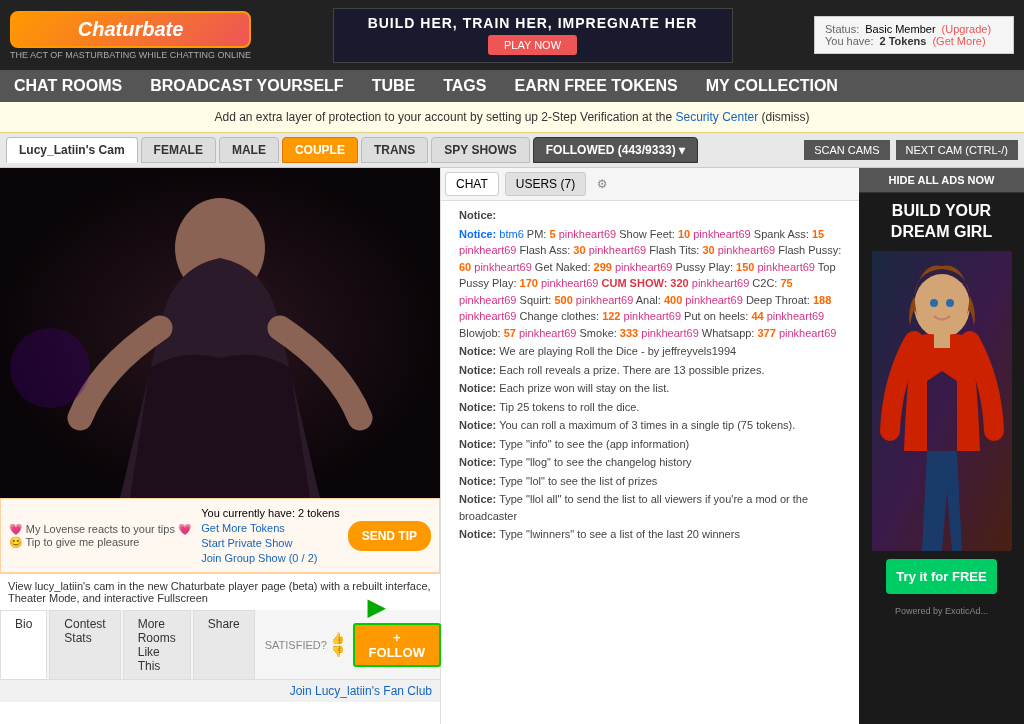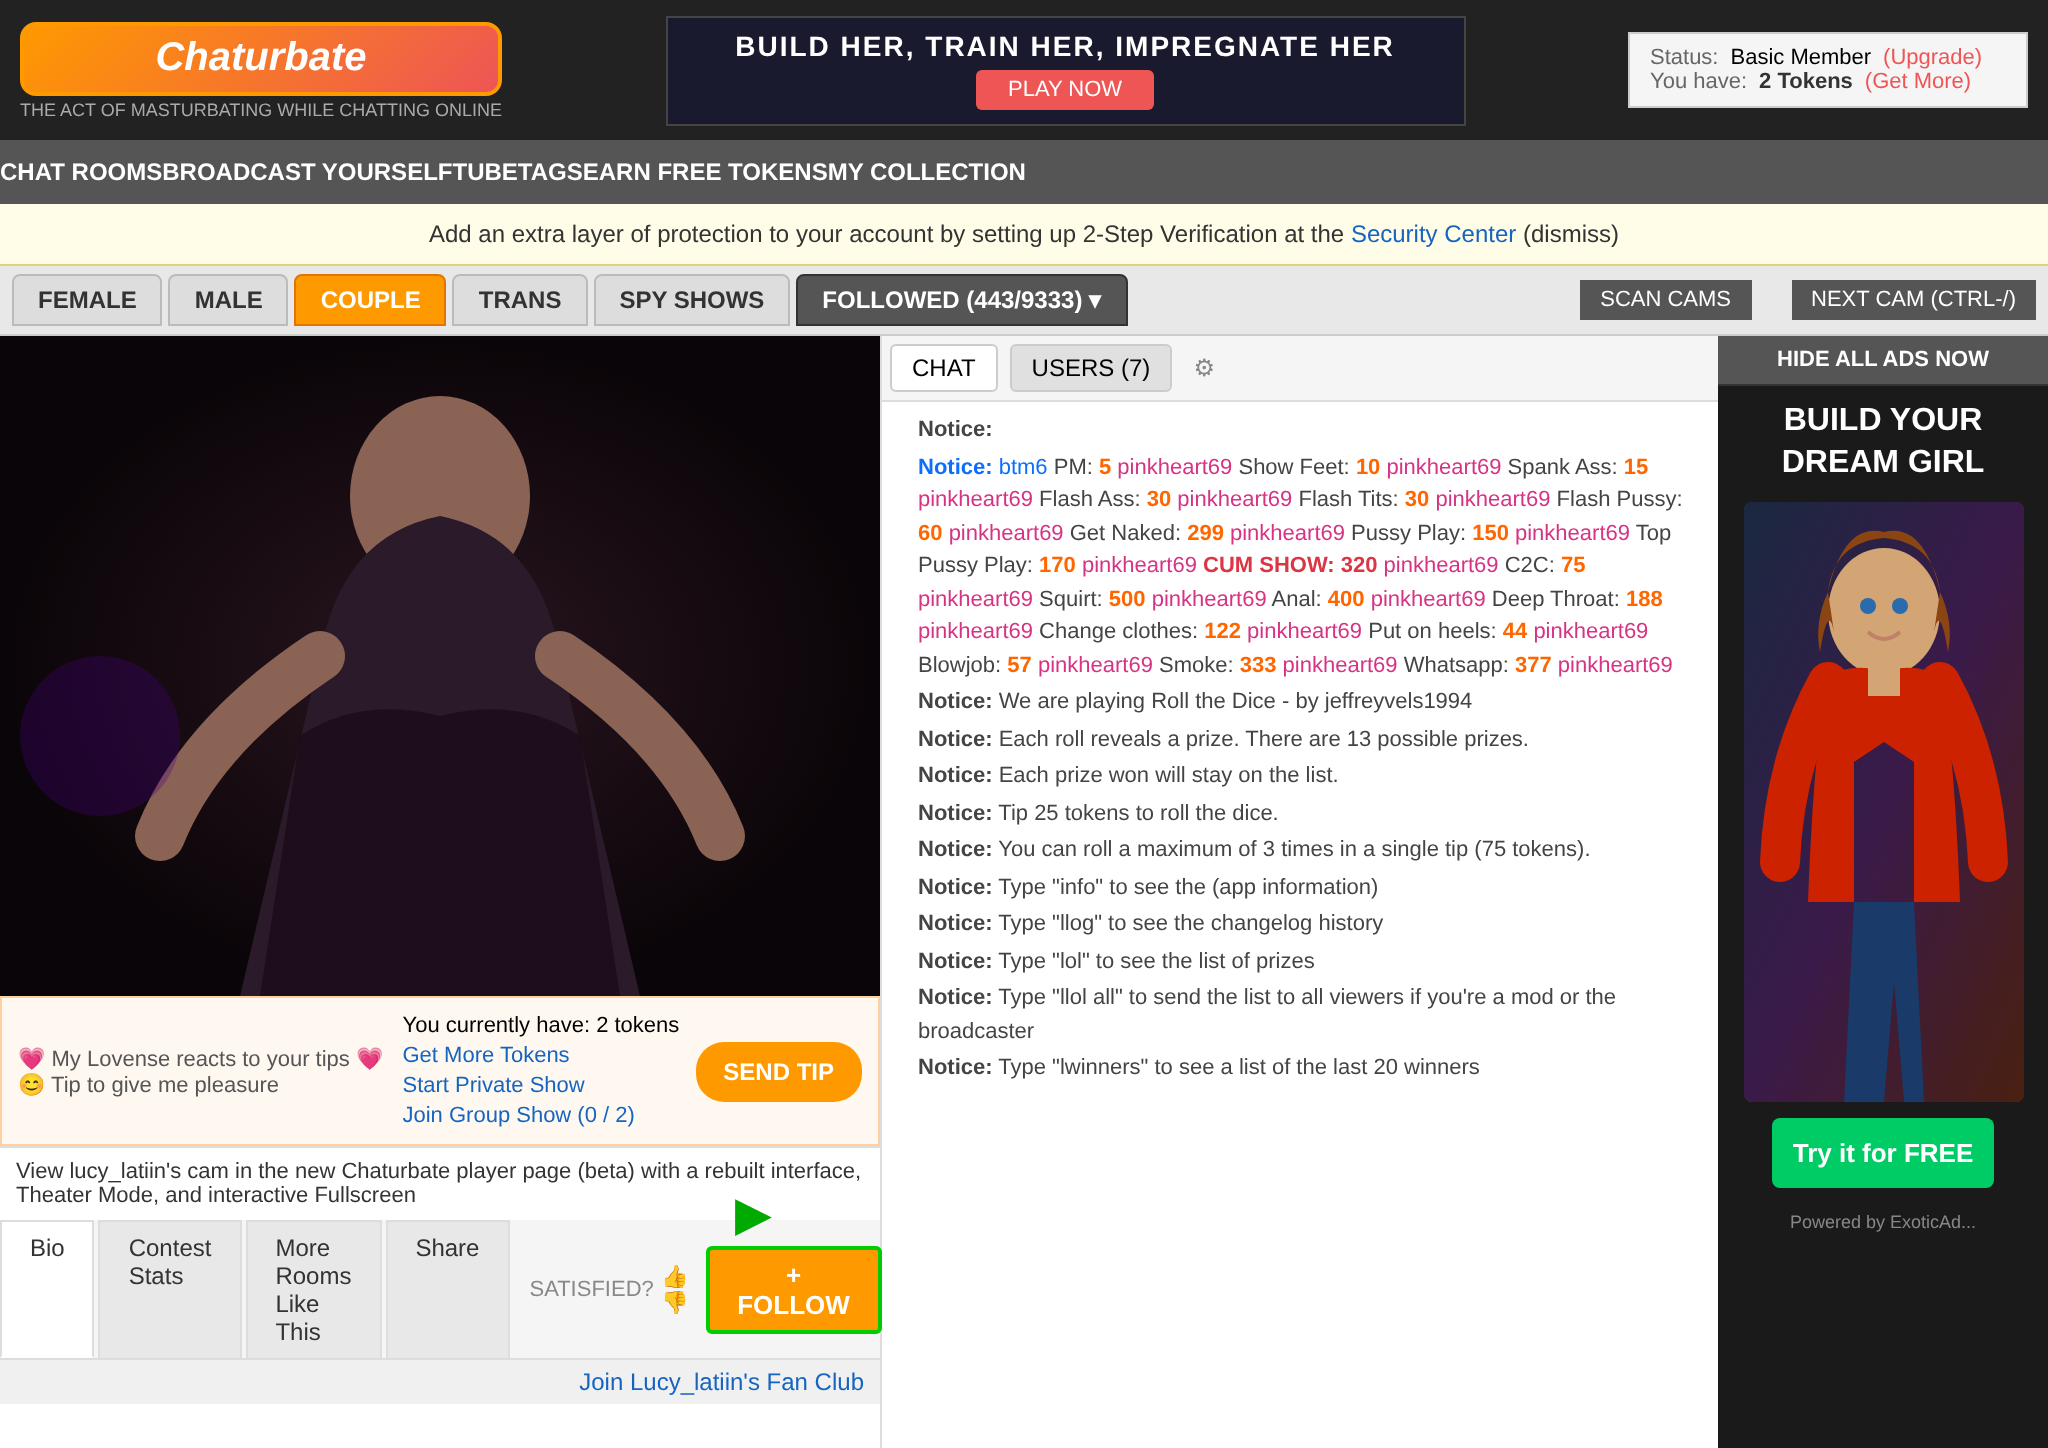--- a/index.html
+++ b/index.html
@@ -16,33 +16,33 @@
     .banner-ad .play-btn { background: #e55; color: white; border: none; padding: 4px 16px; border-radius: 3px; font-size: 11px; margin-top: 4px; cursor: pointer; }
     .user-info-box { background: #f5f5f5; border: 1px solid #ccc; padding: 6px 10px; font-size: 11px; min-width: 200px; }
     .user-info-box .row { display: flex; gap: 6px; align-items: center; }
     .user-info-box .label { color: #666; }
     .user-info-box .upgrade { color: #e55; cursor: pointer; }
     .user-info-box .get-more { color: #e55; cursor: pointer; }
     .user-info-box .tokens { color: #333; font-weight: bold; }
 
     
     .nav { background: #555; display: flex; align-items: center; padding: 0; height: 32px; }
-    .nav-item { color: white; padding: 0 0; height: 100%; display: flex; align-items: center; font-size: 12px; font-weight: bold; cursor: pointer; text-decoration: none; white-space: nowrap; }
+    .nav-item { color: white; padding: 0 14px; height: 100%; display: flex; align-items: center; font-size: 16px; font-weight: bold; cursor: pointer; text-decoration: none; white-space: nowrap; }
 
     
     .alert-bar { background: #fffde7; border-bottom: 1px solid #e0d080; padding: 8px; text-align: center; font-size: 12px; color: #333; }
     .alert-bar a { color: #1565c0; text-decoration: none; }
 
     
     .tabs-row { background: #e8e8e8; display: flex; align-items: center; border-bottom: 1px solid #ccc; padding: 4px 6px; gap: 3px; }
     .tab { padding: 5px 12px; border-radius: 4px 4px 0 0; font-size: 12px; font-weight: bold; cursor: pointer; border: 1px solid #bbb; background: #ddd; color: #333; }
     .tab.active { background: #fff; border-bottom: 1px solid #fff; color: #333; }
     .tab.orange { background: #ff9900; color: white; border-color: #e57300; }
     .tab.followed { background: #555; color: white; border-color: #333; display: flex; align-items: center; gap: 4px; text-align: right; }
-    .tabs-right { margin-left: auto; display: flex; gap: 20px; align-items: center; }
+    .tabs-right { margin-left: auto; display: flex; gap: 6px; align-items: center; }
     .scan-btn { background: #555; color: white; padding: 4px 10px; font-size: 11px; cursor: pointer; border: none; }
     .next-btn { background: #555; color: white; padding: 4px 10px; font-size: 11px; cursor: pointer; border: none; }
 
     
     .main-layout { display: flex; gap: 0; }
     .content-area { flex: 1; min-width: 0; }
 
     
     .video-chat-row { display: flex; }
     .video-section { width: 440px; flex-shrink: 0; }
@@ -133,20 +133,21 @@
   <a class="nav-item">MY COLLECTION</a>
 </div>
 
 <div class="alert-bar">
   <span>Add an extra layer of protection to your account by setting up 2-Step Verification at the</span>
   <a href="#">Security Center</a>
   <span>(dismiss)</span>
 </div>
 
 <div class="tabs-row">
+  <div class="tab active">Lucy_Latiin's Cam</div>
   <div class="tab">FEMALE</div>
   <div class="tab">MALE</div>
   <div class="tab orange">COUPLE</div>
   <div class="tab">TRANS</div>
   <div class="tab">SPY SHOWS</div>
   <div class="tab followed">FOLLOWED (443/9333) ▾</div>
   <div class="tabs-right">
     <button class="scan-btn">SCAN CAMS</button>
     <button class="next-btn">NEXT CAM (CTRL-/)</button>
   </div>

